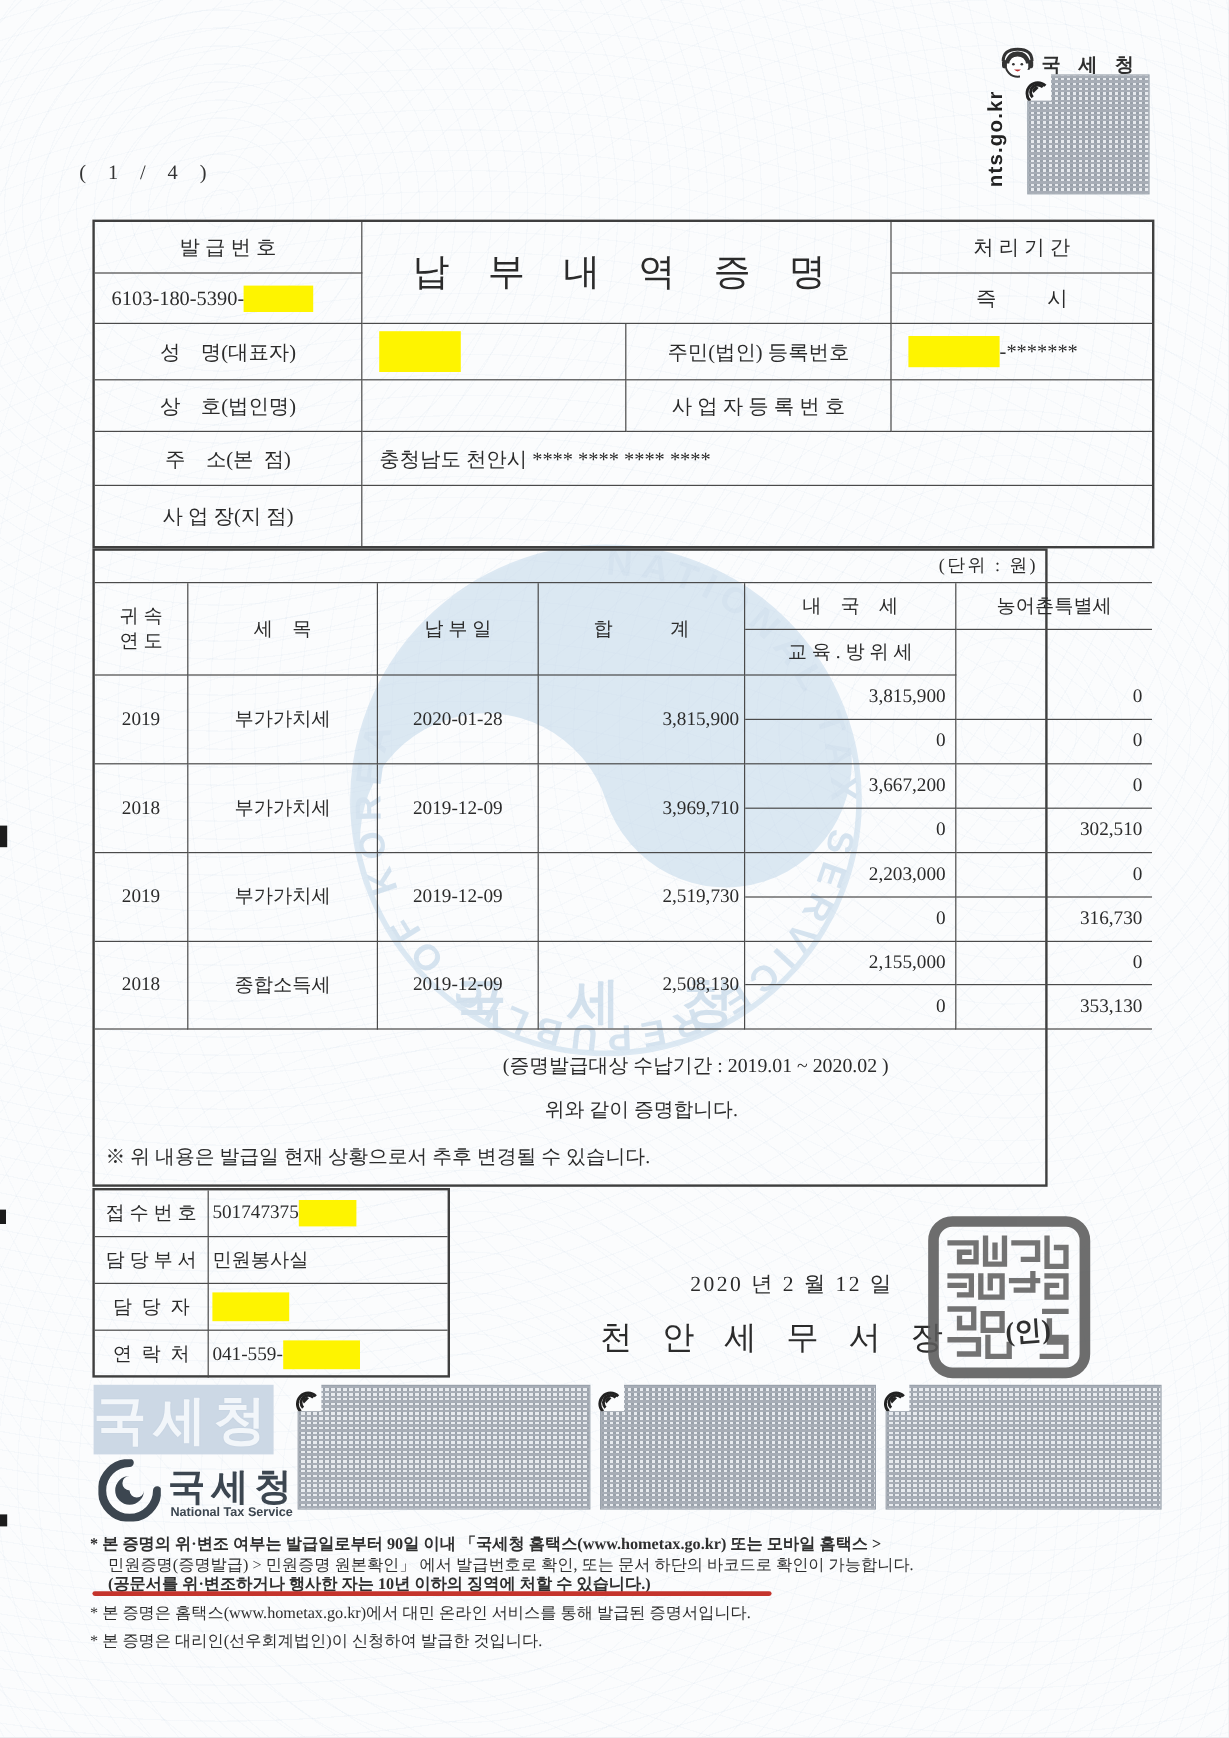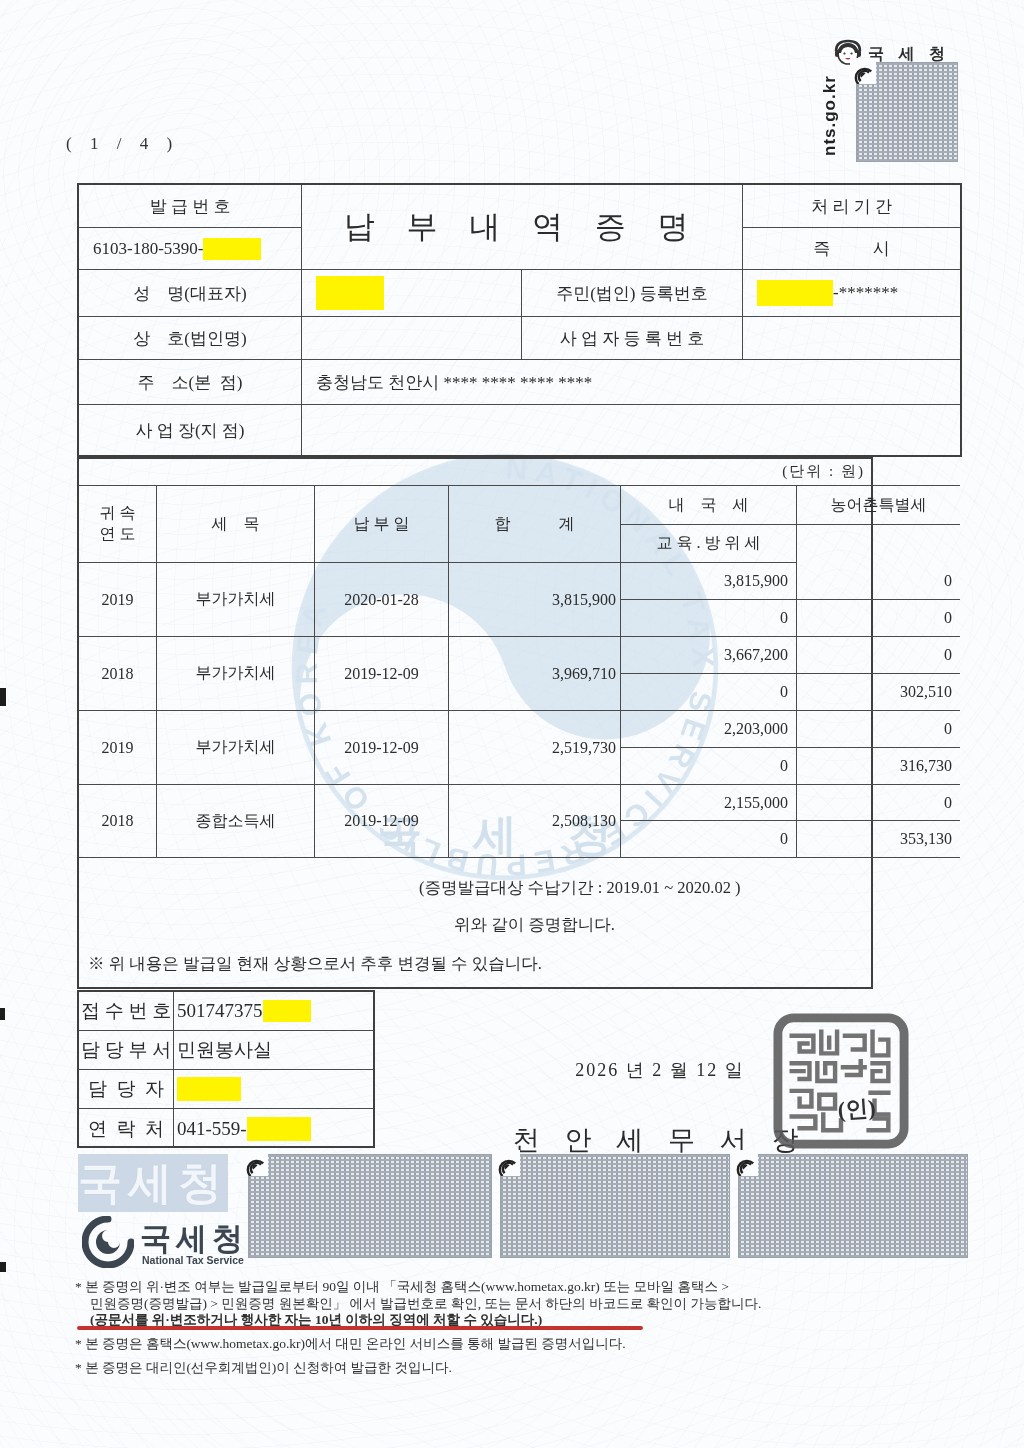--- a/index.html
+++ b/index.html
@@ -41,26 +41,26 @@
     grid-template-columns:78px 158px 134px 172px 176px 163px;
     grid-template-rows:39px 38px 37px 37px 37px 37px 37px 37px 36px 37px;}
   .mc{border-right:1px solid #4a4a4a;border-bottom:1px solid #4a4a4a;display:flex;align-items:center;justify-content:center;font-size:16px;box-sizing:border-box;}
   .mc.nr{border-right:none;}
   .mc.num{justify-content:flex-end;padding-right:8px;}
   .mc.total{justify-content:flex-end;padding-right:4px;}
   .stm{position:absolute;font-size:16.5px;}
   
   .rtable{left:77px;top:990px;width:298px;height:158px;border:2px solid #3f3f3f;display:grid;
     grid-template-columns:95px 199px;grid-template-rows:39px 39px 39px 39px;box-sizing:border-box;}
-  .rc{border-bottom:1px solid #4a4a4a;display:flex;align-items:center;font-size:19px;box-sizing:border-box;padding-left:3px;}
+  .rc{border-bottom:1px solid #4a4a4a;display:flex;align-items:center;font-size:16px;box-sizing:border-box;padding-left:3px;}
   .rc.lab{border-right:1px solid #4a4a4a;justify-content:center;padding-left:0;}
   .rc.nb{border-bottom:none;}
   
   .sigdate{left:520px;top:1058px;width:280px;text-align:center;font-size:18px;letter-spacing:2px;}
-  .signer{left:500px;top:1122px;width:320px;text-align:center;font-size:27px;letter-spacing:9px;}
+  .signer{left:500px;top:1096px;width:320px;font-size:27px;letter-spacing:9px;}
   .stamp{left:772px;top:1012px;}
   
   .bluebox{left:78px;top:1154px;width:150px;height:58px;background:#ccd8e5;overflow:hidden;display:flex;align-items:center;justify-content:center;}
   .bluebox span{font-family:"Liberation Sans",sans-serif;font-weight:bold;font-size:44px;letter-spacing:6px;color:#f2f6fa;text-shadow:0 0 1px #b4c4d6;}
   .ntslogo{left:82px;top:1214px;width:210px;height:58px;}
   .ntslogo .kr{position:absolute;left:58px;top:4px;font-family:"Liberation Sans",sans-serif;font-weight:bold;font-size:31px;letter-spacing:5px;color:#3c4650;}
   .ntslogo .en{position:absolute;left:60px;top:40px;font-family:"Liberation Sans",sans-serif;font-weight:bold;font-size:10.5px;color:#3c4650;}
   .barcode{top:1154px;height:104px;border:1px solid #9aa2ac;box-sizing:border-box;
     background-image:
       repeating-linear-gradient(0deg,#a7adb6 0 2px,transparent 2px 4px),
@@ -222,21 +222,21 @@
     <div class="rc">
         <span class="redact" style="width:64px;height:24px;"></span>
       </div>
     <div class="rc lab nb pre">연  락  처</div>
     <div class="rc nb">
         <span>041-559-</span>
         <span class="redact" style="width:64px;height:24px;"></span>
       </div>
   </div>
 
-  <div class="abs sigdate">2026 년  2 월  12 일</div>
+  <div class="abs sigdate">2020 년  2 월  12 일</div>
   <div class="abs signer">천 안 세 무 서 장</div>
   <svg class="abs stamp" width="138" height="138" viewBox="0 0 140 140" opacity="0.88">
     <rect x="6" y="6" width="128" height="128" rx="16" fill="none" stroke="#5a5a5a" stroke-width="9"></rect>
     <g fill="none" stroke="#616161" stroke-width="4.5" stroke-linecap="square">
       <path d="M20,24 h22 v16 h-14 v-8 h8"></path>
       <path d="M50,20 v22 h16 v-22 m-8,6 v10"></path>
       <path d="M74,24 h20 v14 h-12"></path>
       <path d="M102,20 v24 h16 v-16 h-8"></path>
       <path d="M20,52 h18 v16 h-10 m-8,-8 h12"></path>
       <path d="M46,52 v18 h18 v-18 h-10 v10"></path>
@@ -282,20 +282,20 @@
   </div>
   <div class="abs barcode" style="left:738px;width:230px;">
     <svg class="spiral" width="26" height="26" viewBox="0 0 26 26">
         <rect width="26" height="26" fill="#fbfcfd"></rect>
         <path d="M6,20 A6,6 0 0 1 18,20" fill="none" stroke="#222" stroke-width="2.4" transform="rotate(-45 12 16)"></path>
         <path d="M3,21 A9,9 0 0 1 21,21" fill="none" stroke="#222" stroke-width="2.4" transform="rotate(-45 12 17)"></path>
         <path d="M9,18 A3,3 0 0 1 15,18 Z" fill="#222" transform="rotate(-45 12 16)"></path>
       </svg>
   </div>
 
-  <div class="abs fn" style="top:1278px;">* 본 증명의 위·변조 여부는 발급일로부터 90일 이내 「국세청 홈택스(www.hometax.go.kr) 또는 모바일 홈택스 &gt;</div>
+  <div class="abs fn" style="top:1278px;font-weight:bold;">* 본 증명의 위·변조 여부는 발급일로부터 90일 이내 「국세청 홈택스(www.hometax.go.kr) 또는 모바일 홈택스 &gt;</div>
   <div class="abs fn ind" style="top:1295px;">민원증명(증명발급) &gt; 민원증명 원본확인」 에서 발급번호로 확인, 또는 문서 하단의 바코드로 확인이 가능합니다.</div>
   <div class="abs fn ind" style="top:1311px;font-weight:bold;">(공문서를 위·변조하거나 행사한 자는 10년 이하의 징역에 처할 수 있습니다.)</div>
   <div class="abs redline"></div>
   <div class="abs fn" style="top:1335px;">* 본 증명은 홈택스(www.hometax.go.kr)에서 대민 온라인 서비스를 통해 발급된 증명서입니다.</div>
   <div class="abs fn" style="top:1359px;">* 본 증명은 대리인(선우회계법인)이 신청하여 발급한 것입니다.</div>
 
 </div>
 
 </body></html>

